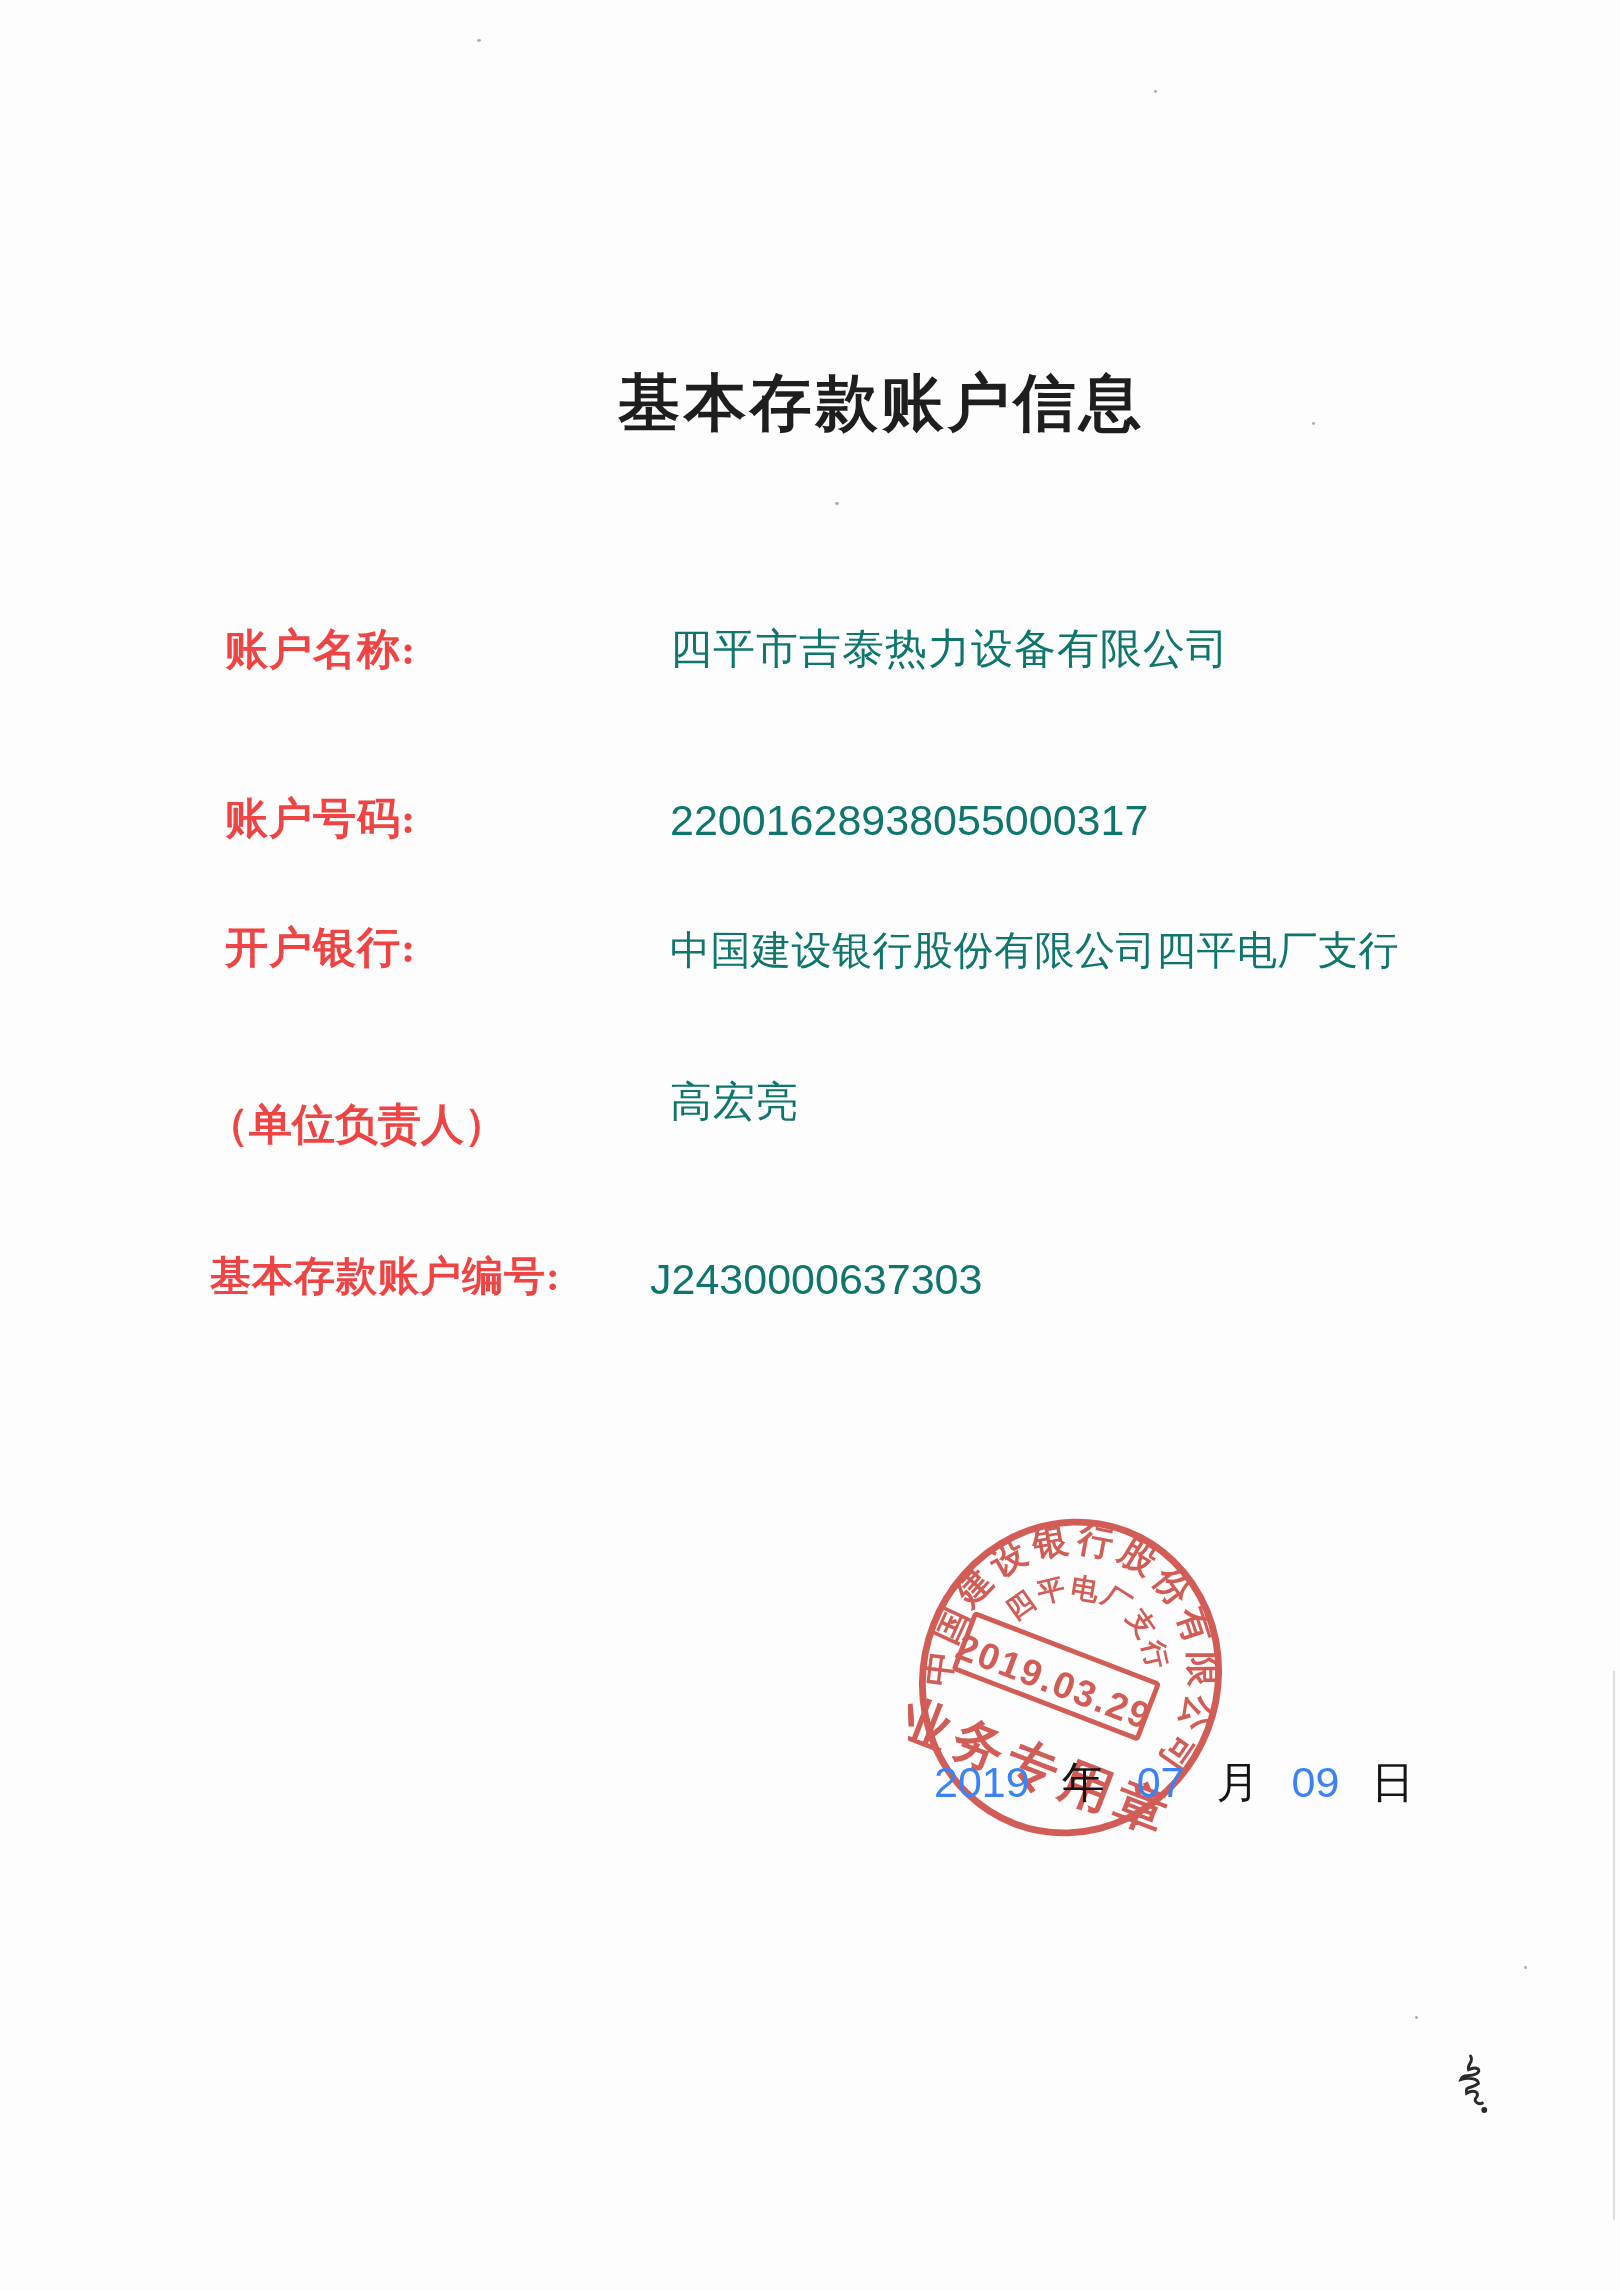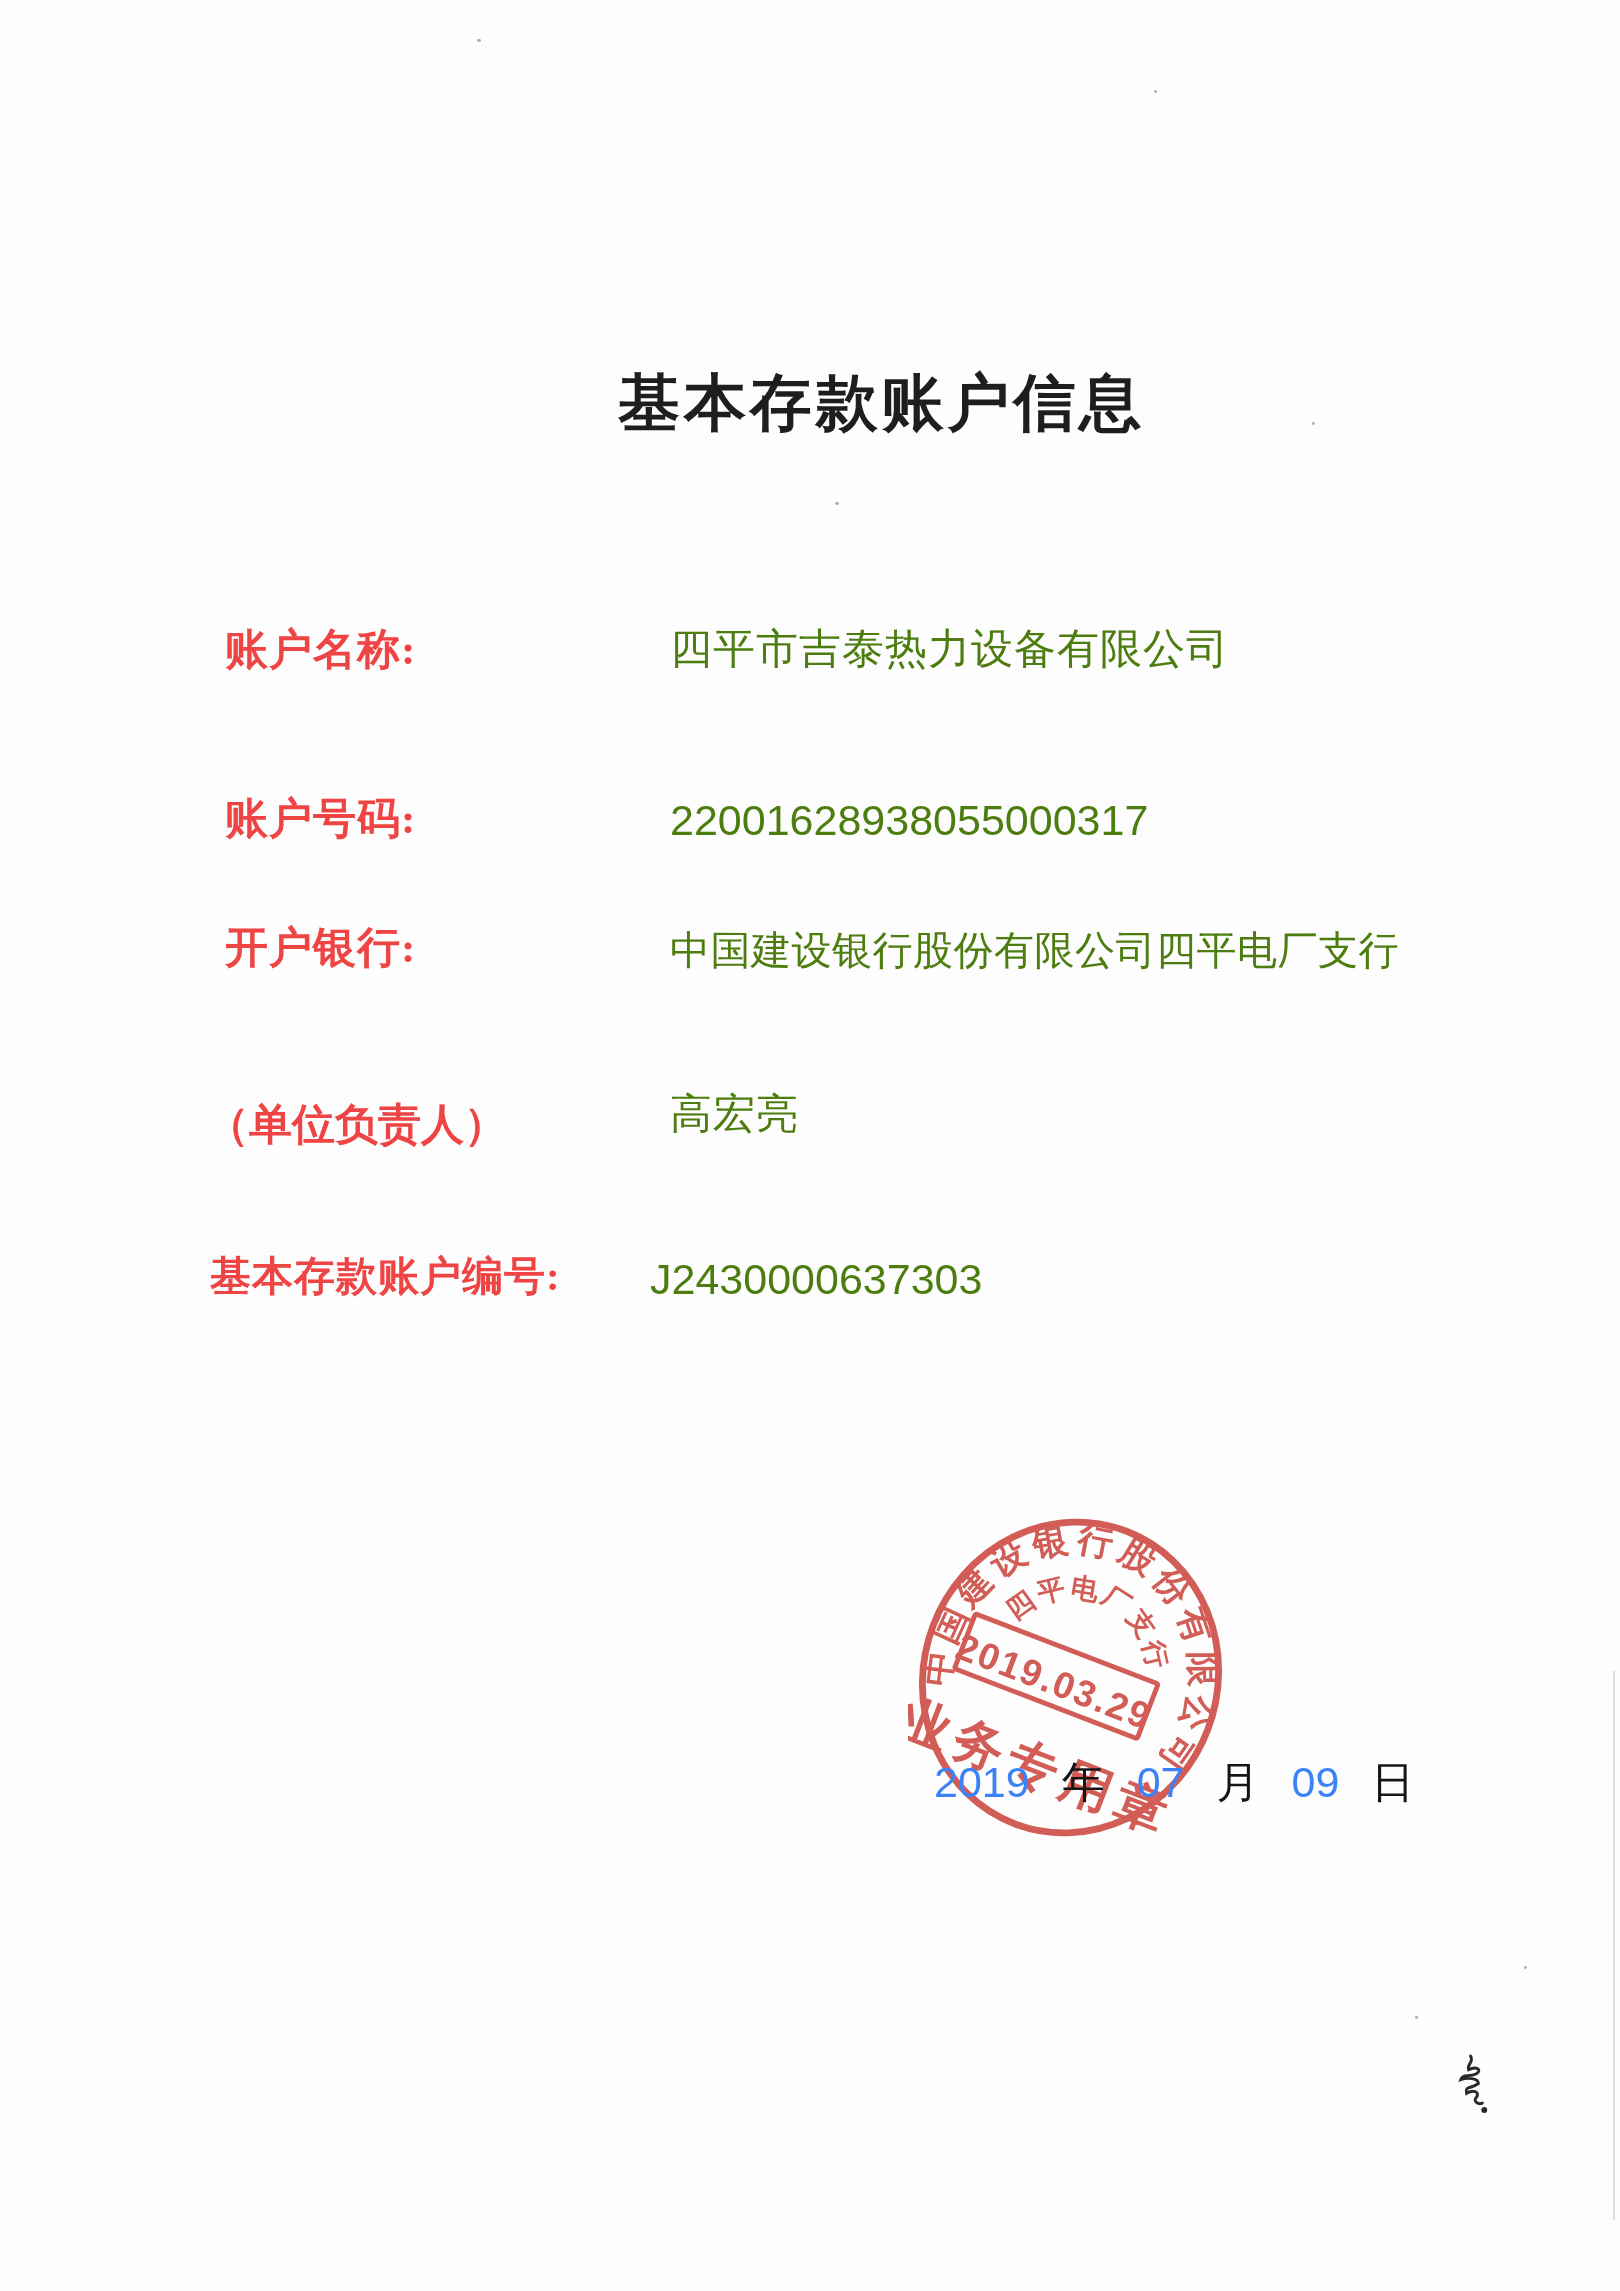--- a/index.html
+++ b/index.html
@@ -16,34 +16,34 @@
     position:absolute;left:606px;top:349px;margin:12px;
     font-size:62px;font-weight:700;letter-spacing:3.9px;
     font-family:"Liberation Serif",serif;white-space:nowrap;
   }
   .lbl{
     position:absolute;font-size:43px;font-weight:600;letter-spacing:1px;
     white-space:nowrap;color:#ef4444;font-family:Liberation Serif, serif;
   }
   .val{
     position:absolute;font-size:42px;font-weight:400;letter-spacing:1px;
-    white-space:nowrap;color:#4d7c0f;
+    white-space:nowrap;color:#0f766e;
   }
   .num{
     font-family:"Liberation Sans",sans-serif;font-weight:400;letter-spacing:0;
   }
   #f1-label{left:225px;top:621px;}
   #f1-value{left:670px;top:621px;}
   #f2-label{left:225px;top:790px;}
   #f2-value{left:670px;top:796px;font-size:43px;}
   #f3-label{left:225px;top:919px;}
   #f3-value{left:670px;top:923px;font-size:40px;letter-spacing:0.5px;}
   #f4-label1{left:225px;top:1033px;}
   #f4-label2{left:206px;top:1096px;letter-spacing:0;text-align:right;}
-  #f4-value{left:670px;top:1074px;margin-top:12px;}
+  #f4-value{left:670px;top:1074px;}
   #f5-label{left:210px;top:1249px;font-size:41px;}
   #f5-value{left:650px;top:1255px;font-size:43px;}
   .date-row{
     position:absolute;left:934px;top:1754px;z-index:3;
     display:flex;gap:32px;align-items:baseline;white-space:nowrap;
   }
   .date-num{font-family:"Liberation Sans",sans-serif;font-size:43px;color:#3b82f6;}
   .date-unit{font-family:"Liberation Serif",serif;font-size:43px;color:#151515;}
   .stamp{position:absolute;left:908px;top:1507px;width:325px;height:341px;z-index:2;}
   .stamp svg{display:block;}

